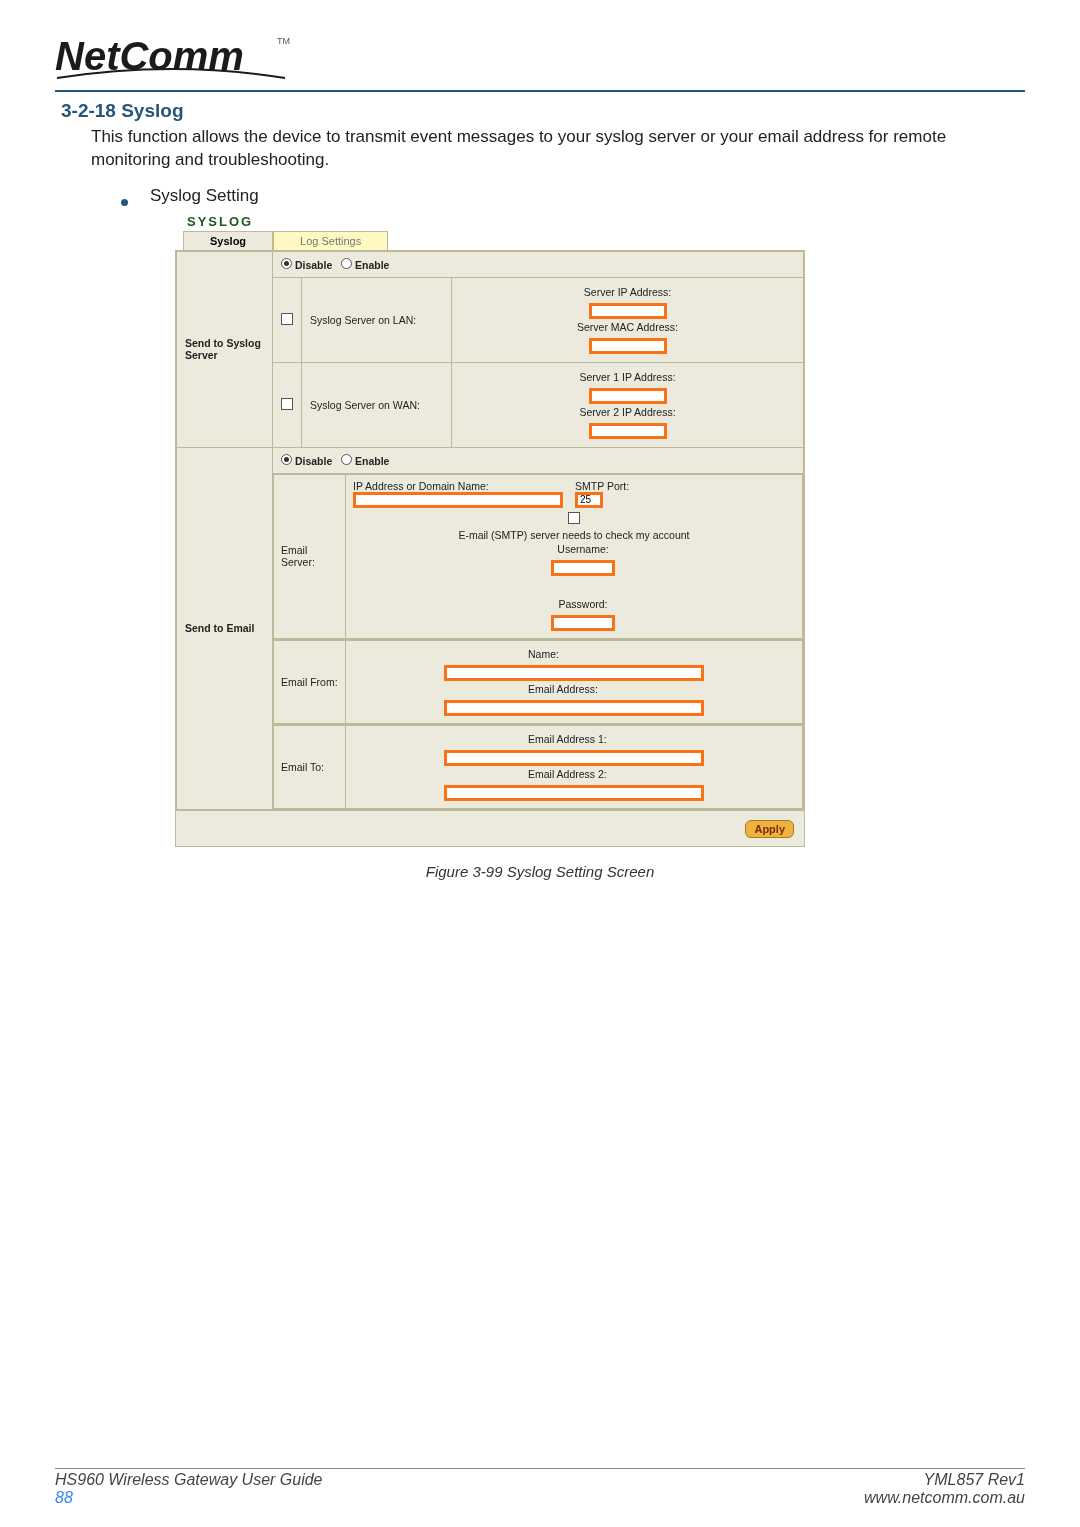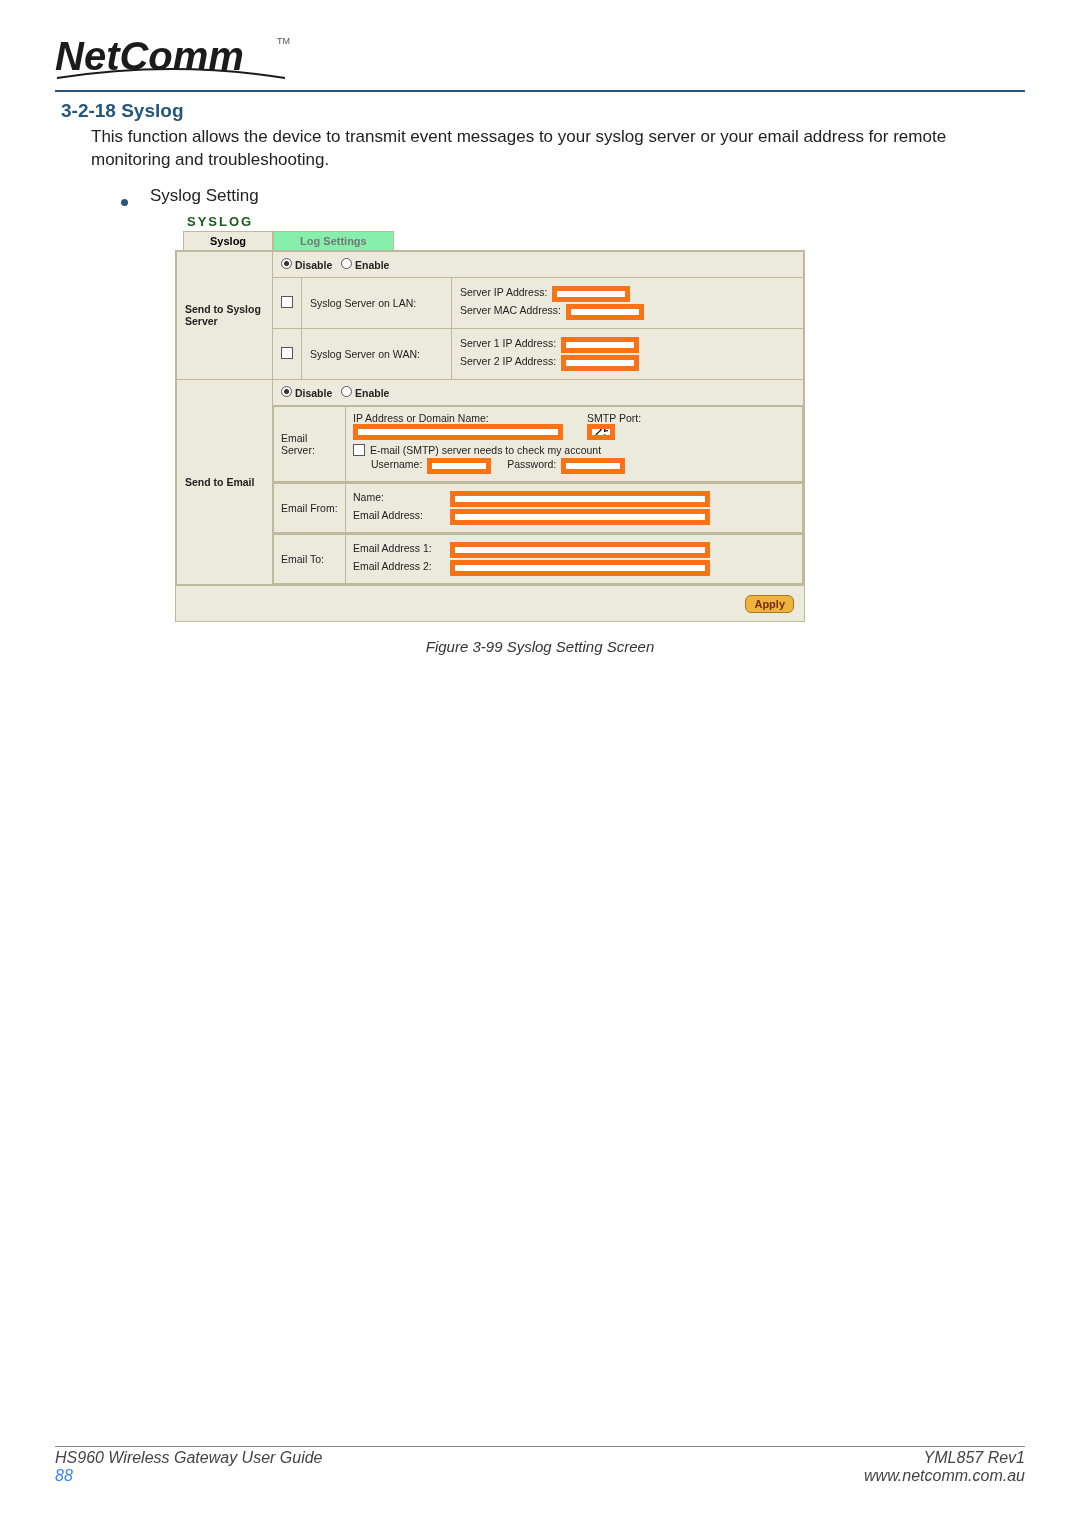--- a/index.html
+++ b/index.html
@@ -9,54 +9,54 @@
   .logo-svg { width: 235px; height: 52px; }
   .hr-line { height: 2px; background: #25567b; margin: 0 0 8px 0; }
   .section-heading { font-size: 19px; color: #25567b; font-weight: bold; margin: 6px 0 4px 6px; }
   .body-text { font-size: 17px; color: #222; margin: 0 0 14px 36px; line-height: 1.35; }
   .bullet-row { display: flex; align-items: flex-end; margin-left: 66px; }
   .bullet-dot { width: 7px; height: 7px; background: #25567b; border-radius: 50%; margin-top: 8px; margin-right: 22px; flex-shrink: 0; }
   .bullet-text { font-size: 17px; color: #222; }
   .screenshot-wrap { margin-left: 120px; margin-top: 2px; width: 630px; }
   .syslog-title { font-size: 13px; font-weight: bold; color: #1a5a1a; letter-spacing: 2px; padding: 6px 0 0 12px; font-family: Verdana, sans-serif; }
   .tabs { display: flex; margin-left: 8px; margin-top: 2px; }
-  .tab { background: #86efac; border: 1px solid #bdb99a; border-bottom: none; font-size: 11px; font-family: Verdana, sans-serif; padding: 3px 26px; color: #333; font-weight: bold; }
+  .tab { background: #fef9c3; border: 1px solid #bdb99a; border-bottom: none; font-size: 11px; font-family: Verdana, sans-serif; padding: 3px 26px; color: #333; }
   .tab.active { font-weight: bold; color: #000; background: #eceadd; }
   .tab:not(.active) { color: #777; }
   .panel { background: #eceadd; border: 1px solid #bdb99a; border-top: 1px solid #bdb99a; }
   table.syslog { width: 100%; border-collapse: collapse; font-size: 10.5px; font-family: Verdana, sans-serif; color: #222; }
   table.syslog td { border: 1px solid #bdb99a; padding: 6px 8px; vertical-align: middle; }
   .rowlabel { font-weight: bold; width: 96px; padding-left: 6px; }
   .radio-cell { padding: 5px 8px; }
-  .txt-input { height: 16px; width: 78px; border: 5px solid #f97316; background: #fff; font-size: 16px; padding: 0 2px; }
+  .txt-input { height: 16px; width: 78px; border: 3px solid #f97316; background: #fff; font-size: 10px; padding: 0 2px; }
   .txt-input.sm { width: 28px; }
   .txt-input.md { width: 78px; }
   .txt-input.lg { width: 260px; }
   .txt-input.pw { width: 64px; }
   .txt-input.un { width: 64px; }
   .chk { width: 12px; height: 12px; border: 1px solid #555; background: #fff; display: inline-block; }
   .rad { width: 11px; height: 11px; border: 1px solid #555; border-radius: 50%; background: #fff; display: inline-block; position: relative; }
   .rad.sel::after { content: ""; position: absolute; width: 5px; height: 5px; background: #333; border-radius: 50%; top: 2px; left: 2px; }
   .apply-row { text-align: right; padding: 8px 10px; background: #eceadd; border: 1px solid #bdb99a; border-top: none; }
   .apply-btn { display:inline-block; background: #f0b23e; border: 1px solid #a97a1a; color: #7a2b0a; font-weight: bold; font-size: 11px; padding: 2px 8px; border-radius: 6px; font-family: Verdana,sans-serif; }
   .subcell { padding: 0 !important; }
   table.inner { width: 100%; border-collapse: collapse; }
   table.inner td { border: 1px solid #bdb99a; padding: 5px 7px; }
   .lbl { white-space: nowrap; }
   .fig-caption { text-align: center; font-style: italic; font-size: 15px; color: #333; margin-top: 16px; }
-  .footer { position: absolute; bottom: 42px; left: 55px; right: 55px; }
+  .footer { position: absolute; bottom: 20px; left: 55px; right: 55px; }
   .footer .ft-hr { height: 1px; background: #888; margin-bottom: 2px; }
   .footer-row { display: flex; justify-content: space-between; font-size: 16px; font-style: italic; color: #444; }
   .footer-row .left { text-align: left; }
   .footer-row .right { text-align: right; }
   .pg { font-style: italic; font-size: 16px; color: #3b82f6; }
   .emailcol { width: 72px; }
   .lan-chk-col { width: 26px; text-align:center; }
   .lan-lbl-col { width: 150px; }
-  .kv { display:flex; align-items:flex-start; gap:5px; margin:2px 0; }
+  .kv { display:flex; align-items:center; gap:5px; margin:2px 0;flex-direction:column; }
 </style>
 </head>
 <body>
 
 <div class="page">
   <div class="logo">
     <svg class="logo-svg" viewBox="0 0 235 52">
       <text x="0" y="40" font-family="Arial Black, Arial" font-size="40" font-style="italic" font-weight="900" fill="#1b1b1b">NetComm</text>
       <text x="222" y="14" font-size="9" fill="#555">TM</text>
       <path d="M2 48 Q 118 30 230 48" stroke="#1b1b1b" stroke-width="2" fill="none"></path>
@@ -132,21 +132,21 @@
             <span class="lbl" style="font-weight:bold">Enable</span>
           </td>
         </tr>
         <tr>
           <td class="subcell" colspan="3">
             <table class="inner">
                   <tbody>
                     <tr>
               <td class="emailcol">Email Server:</td>
               <td>
-                <div style="display:flex; gap:24px; align-items:flex-start;">
+                <div style="display:flex; gap:12px; align-items:flex-start;">
                   <div>
                     <div class="lbl">IP Address or Domain Name:</div>
                     <input class="txt-input" style="width: 210px;">
                   </div>
                   <div>
                     <div class="lbl">SMTP Port:</div>
                     <input class="txt-input sm" value="25" style="">
                   </div>
                 </div>
                 <div class="kv" style="margin-top:4px;">

